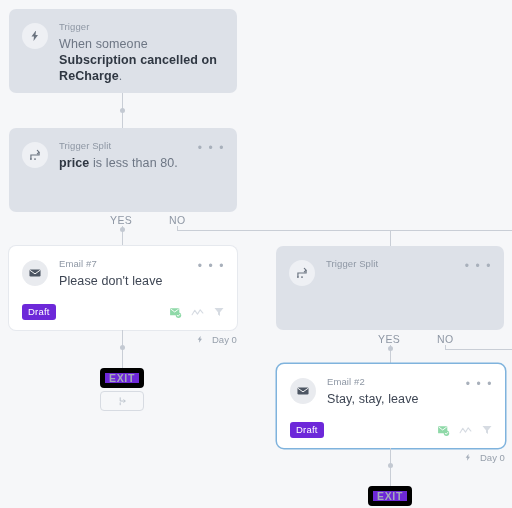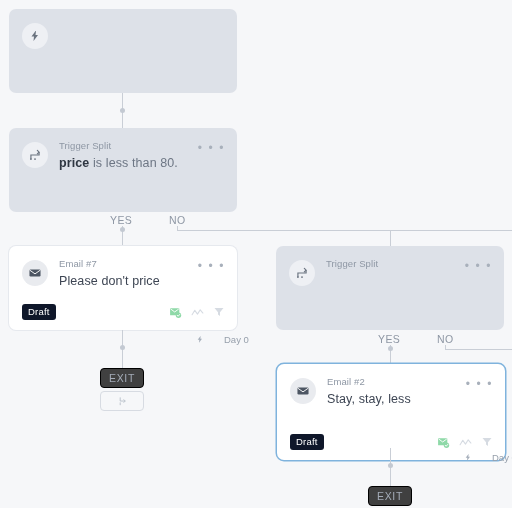--- a/index.html
+++ b/index.html
@@ -117,21 +117,21 @@
   
   .card-foot {
     position: absolute;
     left: 13px;
     right: 12px;
     bottom: 10px;
     display: flex;
     align-items: center;
   }
   .badge {
-    background: #0f172a;
+    background: #6d28d9;
     color: #ffffff;
     font-size: 9.5px;
     padding: 2px 6px 3px;
     border-radius: 3px;
     letter-spacing: .2px;
     line-height: 11px;
   }
   .foot-icons {
     margin-left: auto;
     display: flex;
@@ -139,37 +139,37 @@
     gap: 9px;
   }
 
   
   .day-tag {
     position: absolute;
     font-size: 9.5px;
     color: #97a0ac;
     display: flex;
     align-items: center;
-    gap: 20px;
+    gap: 8px;
     white-space: nowrap;
   }
 
   
   .exit-btn {
     position: absolute;
-    background: #404040;
-    border: 1px solid #000000;
+    background: #6d28d9;
+    border: 5px solid #000000;
     border-radius: 4px;
     display: flex;
     align-items: center;
     justify-content: center;
     font-size: 10.5px;
     letter-spacing: .7px;
     color: #a4acb8;
-    font-weight: normal;
+    font-weight: bold;
   }
   .icon-btn {
     position: absolute;
     background: #f6f7f9;
     border: 1px solid #d7dbe2;
     border-radius: 4px;
     display: flex;
     align-items: center;
     justify-content: center;
   }
@@ -179,20 +179,24 @@
 <body>
 
 <div id="canvas">
 
   <div class="card card-gray" style="left:9px; top:9px; width:228px; height:84px;">
     <div class="card-head">
       <div class="avatar avatar-gray">
         <svg width="12" height="12" viewBox="0 0 24 24">
           <path d="M13 2 L5 13 h5 l-1 9 L18 10 h-5 l1 -8 z" fill="#6b7480"></path>
         </svg>
+      </div>
+      <div class="head-text">
+        <div class="kicker">Trigger</div>
+        <div class="title"><span class="dim">When someone </span><span class="em">Subscription cancelled on ReCharge</span><span class="dim">.</span></div>
       </div>
     </div>
   </div>
 
   <div class="conn-v" style="left:122px; top:93px; height:35px;"></div>
   <div class="conn-dot" style="left:120px; top:108px;"></div>
 
   <div class="card card-gray" style="left:9px; top:128px; width:228px; height:84px;">
     <div class="card-head">
       <div class="avatar avatar-gray">
@@ -224,21 +228,21 @@
   <div class="card card-white" style="left:9px; top:246px; width:228px; height:84px;">
     <div class="card-head">
       <div class="avatar avatar-dark">
         <svg width="14" height="14" viewBox="0 0 24 24">
           <rect x="2.5" y="6" width="19" height="12" rx="2" fill="#4d5663"></rect>
           <path d="M3.5 7.5 L12 13.5 L20.5 7.5" stroke="#ffffff" stroke-width="1.6" fill="none" stroke-linecap="round"></path>
         </svg>
       </div>
       <div class="head-text">
         <div class="kicker">Email #7</div>
-        <div class="title">Please don't price</div>
+        <div class="title">Please don't leave</div>
       </div>
       <div class="dots">• • •</div>
     </div>
     <div class="card-foot">
       <span class="badge">Draft</span>
       <span class="foot-icons">
         <span>
           <svg width="13" height="13" viewBox="0 0 24 24">
             <rect x="2" y="4" width="17" height="13" rx="1" fill="#8fd9a8"></rect>
             <path d="M3 5.5 L10.5 11 L18 5.5" stroke="#ffffff" stroke-width="1.7" fill="none"></path>
@@ -303,31 +307,31 @@
 
   <div class="branch-label" style="left:378px; top:333px;">YES</div>
   <div class="branch-label" style="left:437px; top:333px;">NO</div>
 
   <div class="conn-v" style="left:390px; top:345px; height:19px;"></div>
   <div class="conn-dot" style="left:388px; top:346px;"></div>
 
   <div class="conn-v" style="left:445px; top:345px; height:4px;"></div>
   <div class="conn-h" style="left:445px; top:349px; width:67px;"></div>
 
-  <div class="card card-white selected" style="left:277px; top:364px; width:228px; height:96px;">
+  <div class="card card-white selected" style="left:277px; top:364px; width:228px; height:84px;">
     <div class="card-head">
       <div class="avatar avatar-dark">
         <svg width="14" height="14" viewBox="0 0 24 24">
           <rect x="2.5" y="6" width="19" height="12" rx="2" fill="#4d5663"></rect>
           <path d="M3.5 7.5 L12 13.5 L20.5 7.5" stroke="#ffffff" stroke-width="1.6" fill="none" stroke-linecap="round"></path>
         </svg>
       </div>
       <div class="head-text">
         <div class="kicker">Email #2</div>
-        <div class="title">Stay, stay, less</div>
+        <div class="title">Stay, stay, leave</div>
       </div>
       <div class="dots">• • •</div>
     </div>
     <div class="card-foot">
       <span class="badge">Draft</span>
       <span class="foot-icons">
         <span>
           <svg width="13" height="13" viewBox="0 0 24 24">
             <rect x="2" y="4" width="17" height="13" rx="1" fill="#8fd9a8"></rect>
             <path d="M3 5.5 L10.5 11 L18 5.5" stroke="#ffffff" stroke-width="1.7" fill="none"></path>

